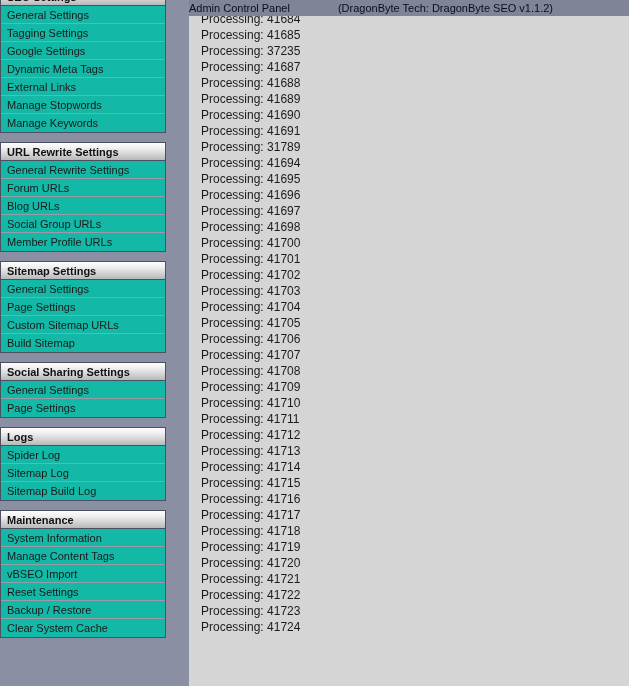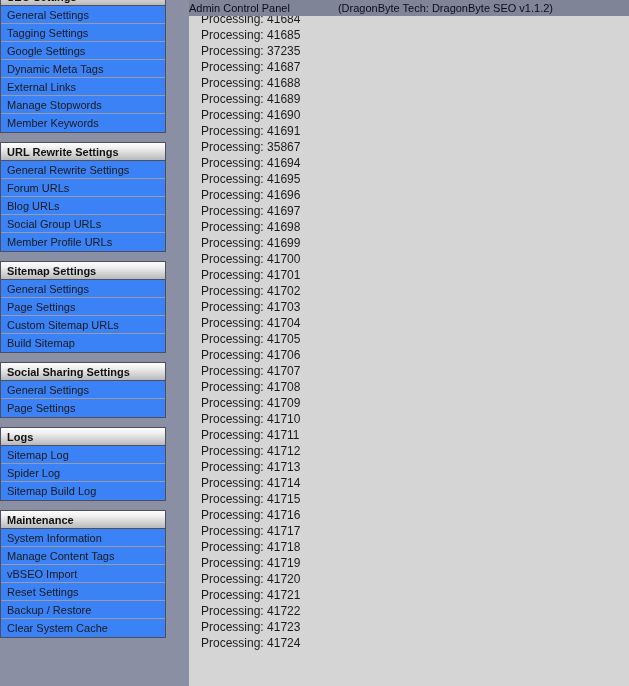--- a/index.html
+++ b/index.html
@@ -31,21 +31,21 @@
     font-size: 11px; font-weight: bold; color: #111;
     background: linear-gradient(to bottom, #fdfdfd 0%, #f1f1f1 28%, #cfcfcf 72%, #b8b8bd 100%);
     border-bottom: 1px solid #4c4f5e;
     box-sizing: border-box;
     white-space: nowrap; overflow: hidden;
   }
   .nav-item {
     height: 18px; line-height: 18px;
     padding: 0 0 0 6px;
     font-size: 11px; color: #1a1a1a;
-    background: #3b82f6;
+    background: #14b8a6;
     border-bottom: 1px solid #9b9ba4;
     box-sizing: border-box;
     white-space: nowrap; overflow: hidden;
     cursor: pointer;
   }
   .nav-item:last-child { border-bottom: none; }
 
   
   #content {
     position: absolute; left: 189px; top: 0;
@@ -87,21 +87,21 @@
 
   <div id="sidebar">
       <div class="nav-group first">
         <div class="group-header">SEO Settings</div>
         <div class="nav-item">General Settings</div>
         <div class="nav-item">Tagging Settings</div>
         <div class="nav-item">Google Settings</div>
         <div class="nav-item">Dynamic Meta Tags</div>
         <div class="nav-item">External Links</div>
         <div class="nav-item">Manage Stopwords</div>
-        <div class="nav-item">Member Keywords</div>
+        <div class="nav-item">Manage Keywords</div>
       </div>
       <div class="nav-group">
         <div class="group-header">URL Rewrite Settings</div>
         <div class="nav-item">General Rewrite Settings</div>
         <div class="nav-item">Forum URLs</div>
         <div class="nav-item">Blog URLs</div>
         <div class="nav-item">Social Group URLs</div>
         <div class="nav-item">Member Profile URLs</div>
       </div>
       <div class="nav-group">
@@ -111,22 +111,22 @@
         <div class="nav-item">Custom Sitemap URLs</div>
         <div class="nav-item">Build Sitemap</div>
       </div>
       <div class="nav-group">
         <div class="group-header">Social Sharing Settings</div>
         <div class="nav-item">General Settings</div>
         <div class="nav-item">Page Settings</div>
       </div>
       <div class="nav-group">
         <div class="group-header">Logs</div>
+        <div class="nav-item">Spider Log</div>
         <div class="nav-item">Sitemap Log</div>
-        <div class="nav-item">Spider Log</div>
         <div class="nav-item">Sitemap Build Log</div>
       </div>
       <div class="nav-group">
         <div class="group-header">Maintenance</div>
         <div class="nav-item">System Information</div>
         <div class="nav-item">Manage Content Tags</div>
         <div class="nav-item">vBSEO Import</div>
         <div class="nav-item">Reset Settings</div>
         <div class="nav-item">Backup / Restore</div>
         <div class="nav-item">Clear System Cache</div>
@@ -137,27 +137,26 @@
     <div id="log">
         <div class="log-line">Processing: 41683</div>
         <div class="log-line">Processing: 41684</div>
         <div class="log-line">Processing: 41685</div>
         <div class="log-line">Processing: 37235</div>
         <div class="log-line">Processing: 41687</div>
         <div class="log-line">Processing: 41688</div>
         <div class="log-line">Processing: 41689</div>
         <div class="log-line">Processing: 41690</div>
         <div class="log-line">Processing: 41691</div>
-        <div class="log-line">Processing: 35867</div>
+        <div class="log-line">Processing: 31789</div>
         <div class="log-line">Processing: 41694</div>
         <div class="log-line">Processing: 41695</div>
         <div class="log-line">Processing: 41696</div>
         <div class="log-line">Processing: 41697</div>
         <div class="log-line">Processing: 41698</div>
-        <div class="log-line">Processing: 41699</div>
         <div class="log-line">Processing: 41700</div>
         <div class="log-line">Processing: 41701</div>
         <div class="log-line">Processing: 41702</div>
         <div class="log-line">Processing: 41703</div>
         <div class="log-line">Processing: 41704</div>
         <div class="log-line">Processing: 41705</div>
         <div class="log-line">Processing: 41706</div>
         <div class="log-line">Processing: 41707</div>
         <div class="log-line">Processing: 41708</div>
         <div class="log-line">Processing: 41709</div>

